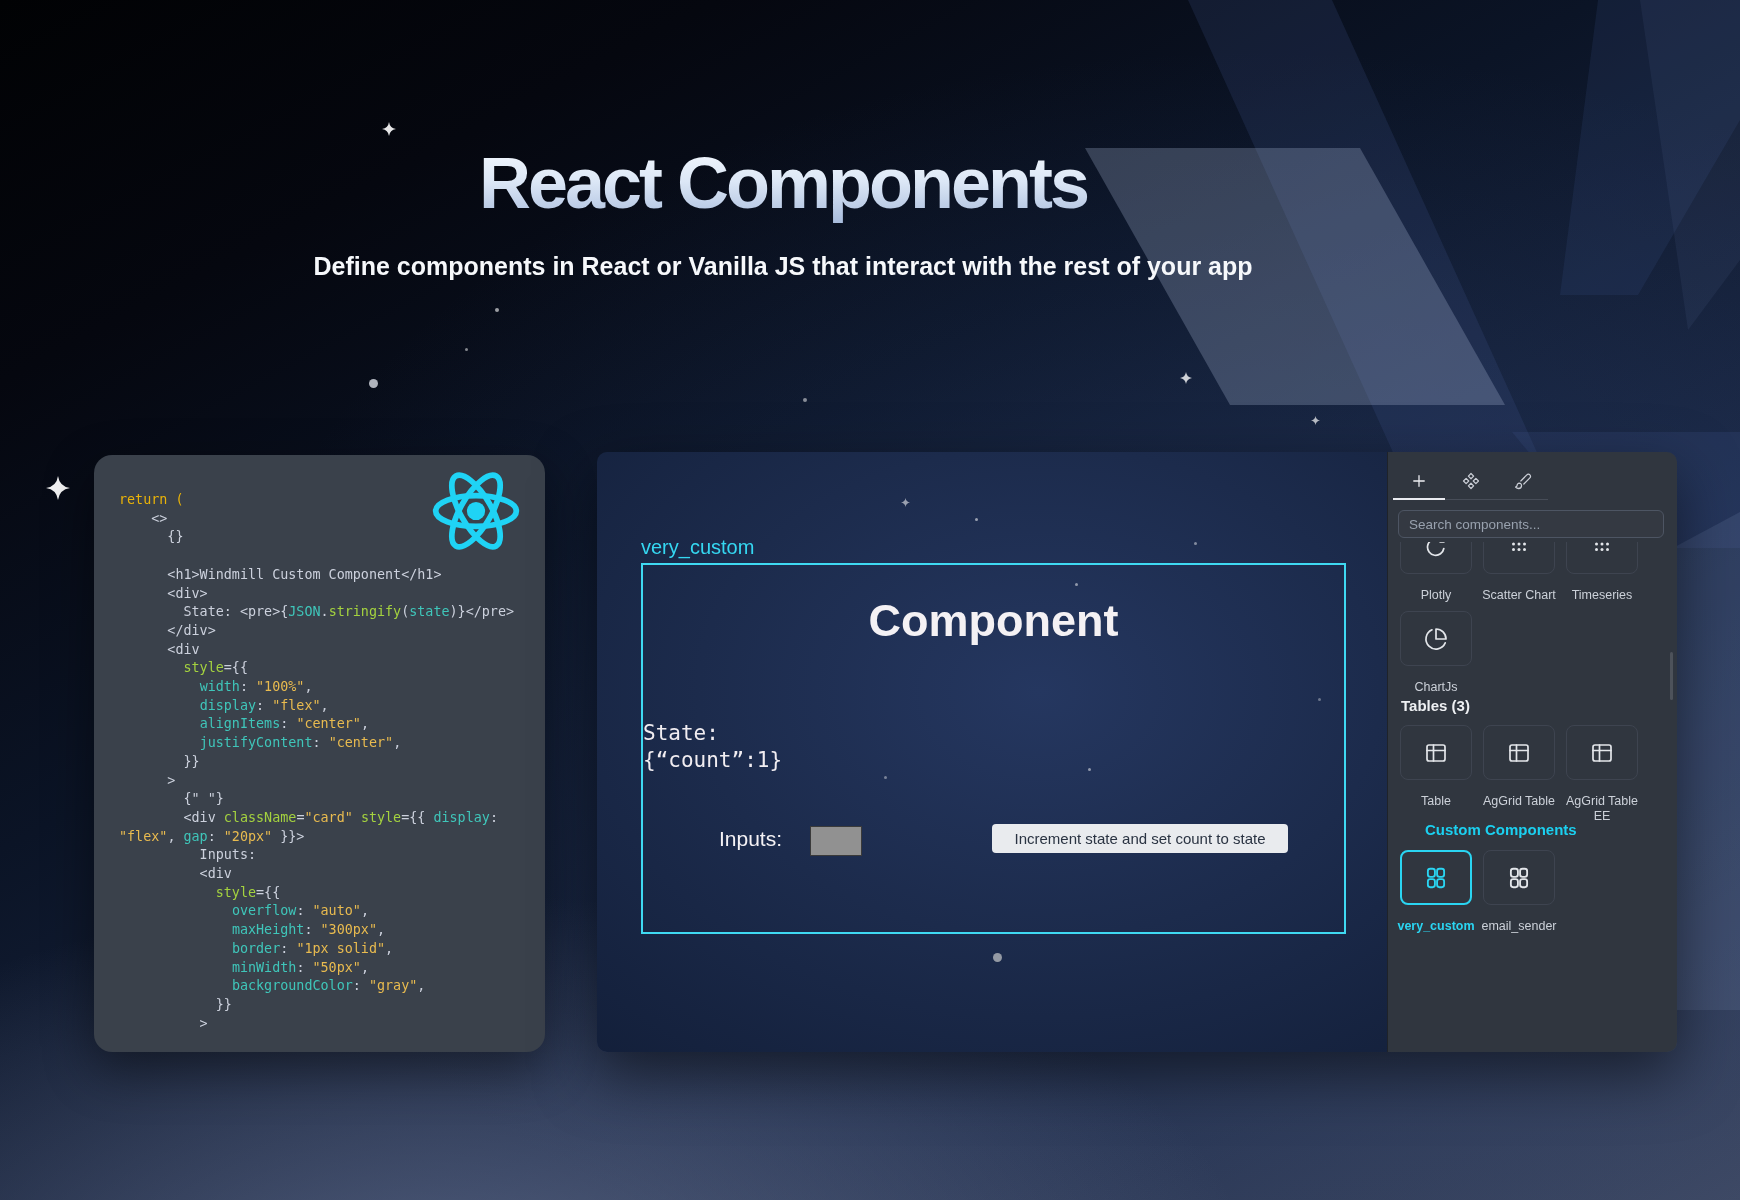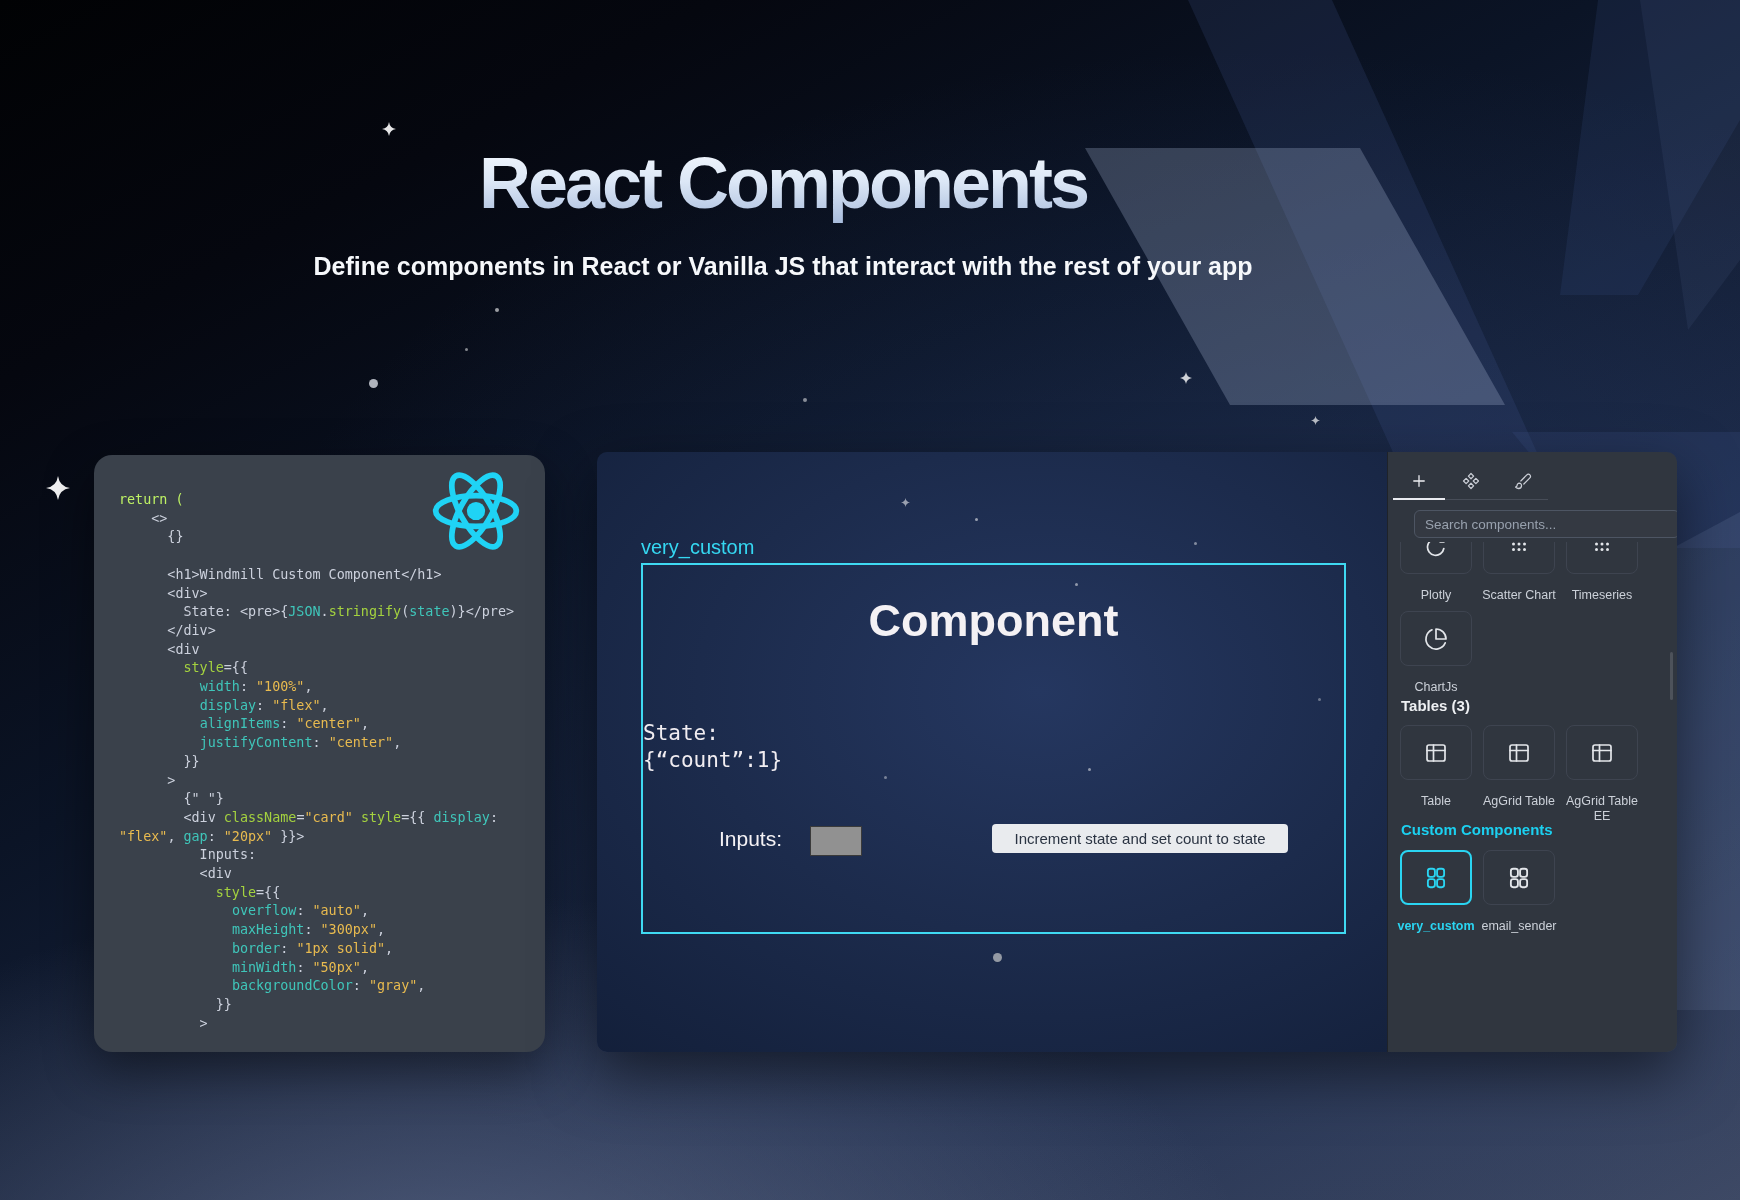--- a/index.html
+++ b/index.html
@@ -18,21 +18,21 @@
   .hero-sub{position:absolute;left:0;right:0;top:252px;font-size:25px;font-weight:700;color:#f6f8fb;}
   
   .decor{position:absolute;inset:0;pointer-events:none;}
   .star{position:absolute;pointer-events:none;}
   .dot{position:absolute;border-radius:50%;background:#fff;pointer-events:none;}
   
   .code-panel{position:absolute;left:94px;top:455px;width:451px;height:597px;border-radius:18px;
     background:#3a414b;box-shadow:0 18px 50px rgba(0,0,0,.45);overflow:hidden;}
   .code-panel pre{margin:0;padding:36px 0 0 25px;font-family:"DejaVu Sans Mono",monospace;
     font-size:13.4px;line-height:18.7px;white-space:pre;}
-  .tk-r{color:#bef264}.tk-p{color:#ccd1dd}.tk-t{color:#3fc6ba}.tk-l{color:#a4d23f}.tk-g{color:#e9bb4f}
+  .tk-r{color:#eab308}.tk-p{color:#ccd1dd}.tk-t{color:#3fc6ba}.tk-l{color:#a4d23f}.tk-g{color:#e9bb4f}
   .react-logo{position:absolute;right:21px;top:10px;width:96px;height:92px;}
   
   .window{position:absolute;left:597px;top:452px;width:1080px;height:600px;border-radius:10px;
     box-shadow:0 22px 60px rgba(0,0,0,.5);}
   .canvas{position:absolute;left:0;top:0;width:790px;height:600px;border-radius:10px 0 0 10px;overflow:hidden;
     background:radial-gradient(90% 85% at 56% 40%, #253760 0%, #1c2b4c 48%, #121e38 100%);}
   .sel-label{position:absolute;left:44px;top:84px;font-size:20px;color:#35d8f2;}
   .sel-box{position:absolute;left:44px;top:111px;width:701px;height:367px;border:2px solid #3fd9f2;}
   .cmp-heading{position:absolute;left:0;right:0;top:28px;text-align:center;font-size:45px;line-height:56px;
     font-weight:700;color:#f4f1f4;}
@@ -46,32 +46,32 @@
   
   .sidebar{position:absolute;left:790px;top:0;width:290px;height:600px;background:#30363f;
     border-radius:0 10px 10px 0;border-left:1px solid rgba(0,0,0,.35);box-sizing:border-box;overflow:hidden;}
   .tabs{position:absolute;left:5px;top:12px;display:flex;}
   .tab{width:52px;height:34px;display:flex;align-items:center;justify-content:center;color:#c9cdd5;cursor:pointer;}
   .tab.active{color:#eef0f4;}
   .tab-underline{position:absolute;left:5px;top:46px;width:52px;height:2px;background:#e9ebf0;}
   .tab-divider{position:absolute;left:5px;top:47px;width:155px;height:1px;background:#474d58;}
   .search{position:absolute;left:10px;top:58px;width:266px;height:28px;box-sizing:border-box;
     background:rgba(255,255,255,0.02);border:1px solid #4d5563;border-radius:6px;color:#98a1ae;
-    font-size:13.5px;padding:0 10px;font-family:"Liberation Sans",sans-serif;margin-left:16px;}
+    font-size:13.5px;padding:0 10px;font-family:"Liberation Sans",sans-serif;}
   .search::placeholder{color:#98a1ae;}
   .side-scroll{position:absolute;left:0;top:90px;right:0;bottom:0;overflow:hidden;}
   .cgrid{position:absolute;left:12px;display:flex;flex-wrap:wrap;column-gap:11px;row-gap:8px;width:266px;}
   .citem{width:72px;cursor:pointer;}
   .ccard{width:72px;height:55px;box-sizing:border-box;border:1.5px solid #3e4450;border-radius:8px;
     display:flex;align-items:center;justify-content:center;color:#e3e6ea;}
   .citem.selected .ccard{border:2px solid #2ad5f2;color:#2ad5f2;}
   .clabel{width:84px;margin-left:-6px;margin-top:14px;text-align:center;font-size:12.5px;line-height:15px;color:#ccd1d9;}
   .citem.selected .clabel{color:#2ad5f2;font-weight:700;}
   .sec-head{position:absolute;left:13px;font-size:15px;font-weight:700;color:#eef0f3;}
-  .sec-head.cyan{color:#1bd0f0;}
+  .sec-head.cyan{color:#1bd0f0;margin-left:24px;}
   .scroll-thumb{position:absolute;right:4px;top:200px;width:3px;height:48px;border-radius:2px;background:rgba(255,255,255,.14);}
 </style>
 </head>
 <body>
 
 <div id="stage">
 
   <svg class="decor" width="1740" height="1200" viewBox="0 0 1740 1200">
     <polygon points="1188,0 1332,0 1545,470 1401,470" fill="#46619c" opacity="0.18"></polygon>
     <polygon points="1598,0 1740,0 1740,120 1638,295 1560,295" fill="#46619c" opacity="0.15"></polygon>

